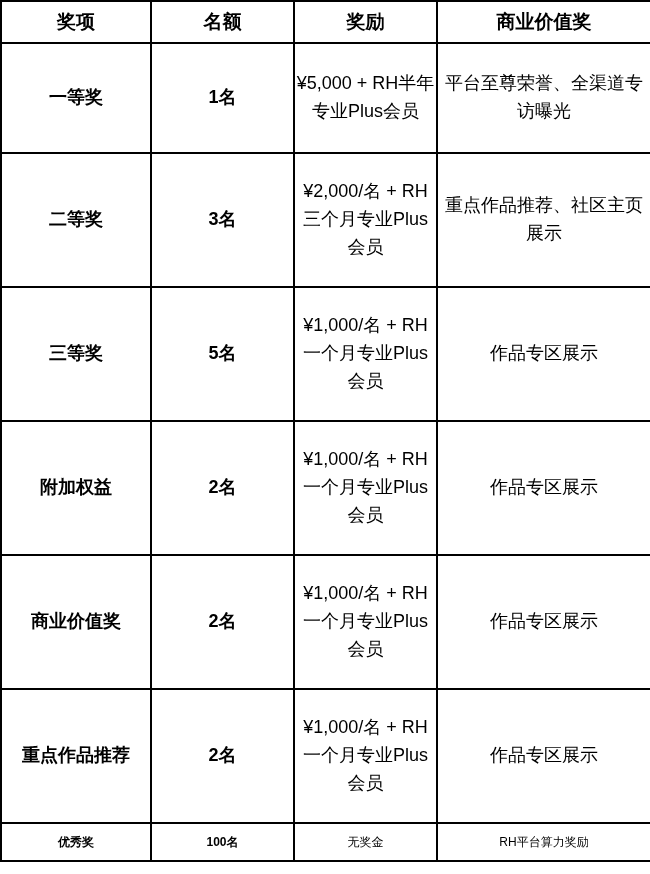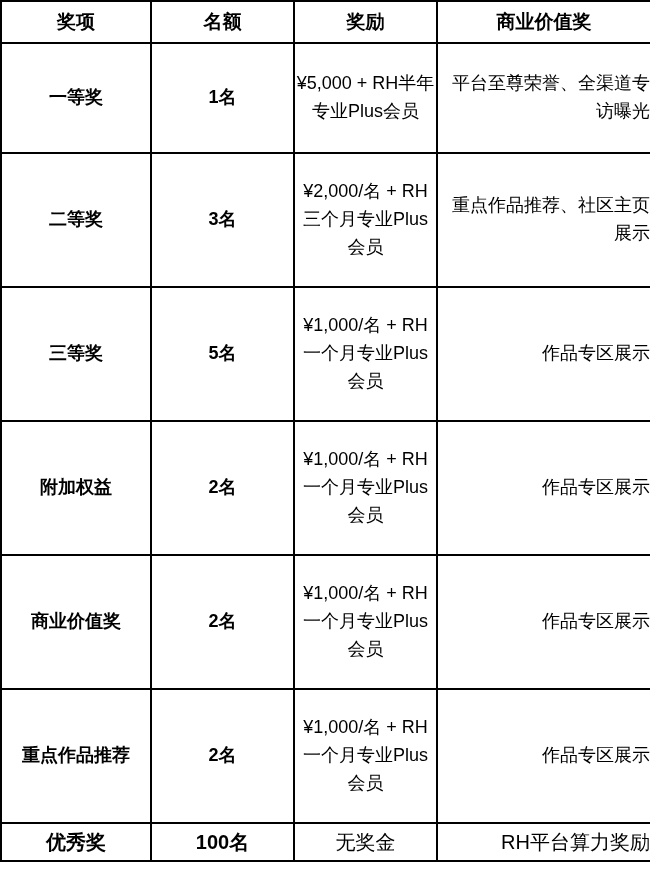--- a/index.html
+++ b/index.html
@@ -41,32 +41,32 @@
     text-align: center;
     font-weight: bold;
     height: 40px;
     font-size: 19px;
   }
   td.center {
     text-align: center;
     font-weight: bold;
   }
   td.left {
-    text-align: right;
+    text-align: center;
     padding-left: 6px;
     padding-right: 4px;
   }
   td.prize-cell {
     text-align: center;
     padding-left: 6px;
     padding-right: 4px;
   }
   tr.tall td { height: 108px; }
   tr.taller td { height: 132px; }
-  tr.short td { height: 36px; font-size: 20px; }
+  tr.short td { height: 36px; font-size: 12px; }
   .nowrapish { white-space: normal; word-break: break-word; }
 </style>
 </head>
 <body>
 
 <div class="sheet">
   <table class="award-table">
     <colgroup>
       <col class="c0">
       <col class="c1">

